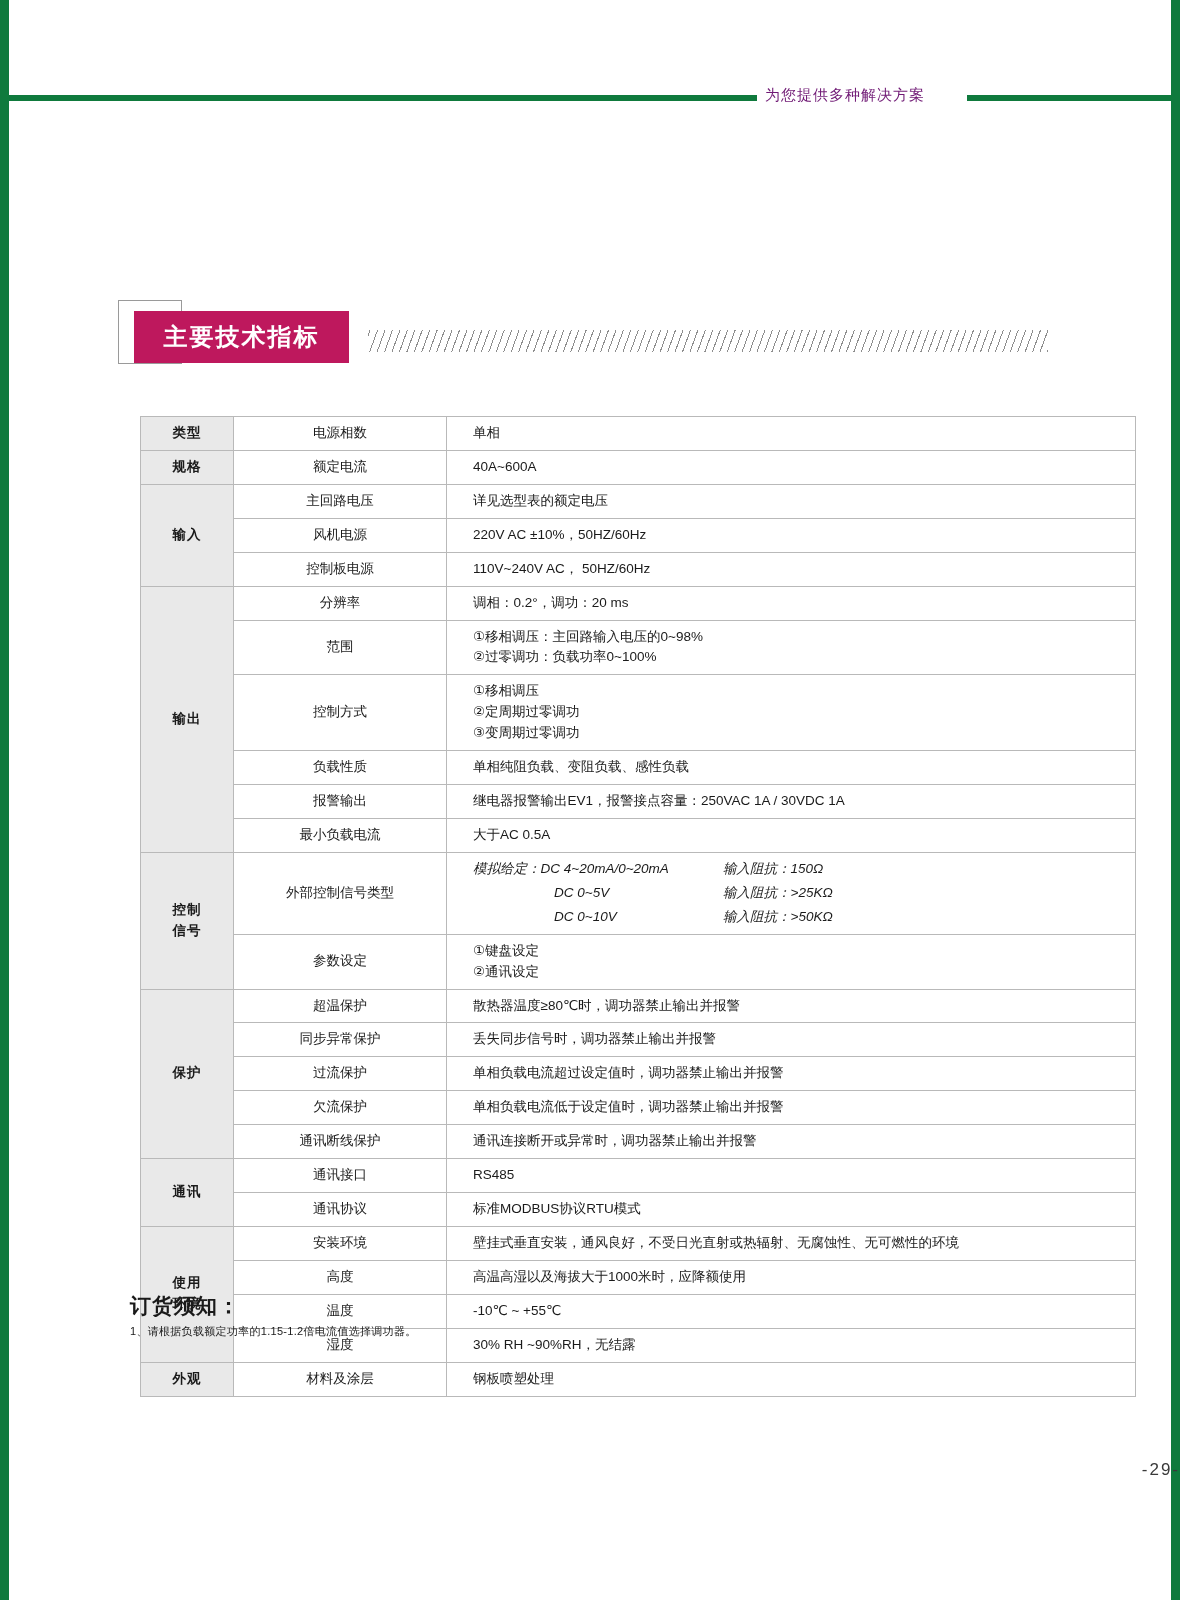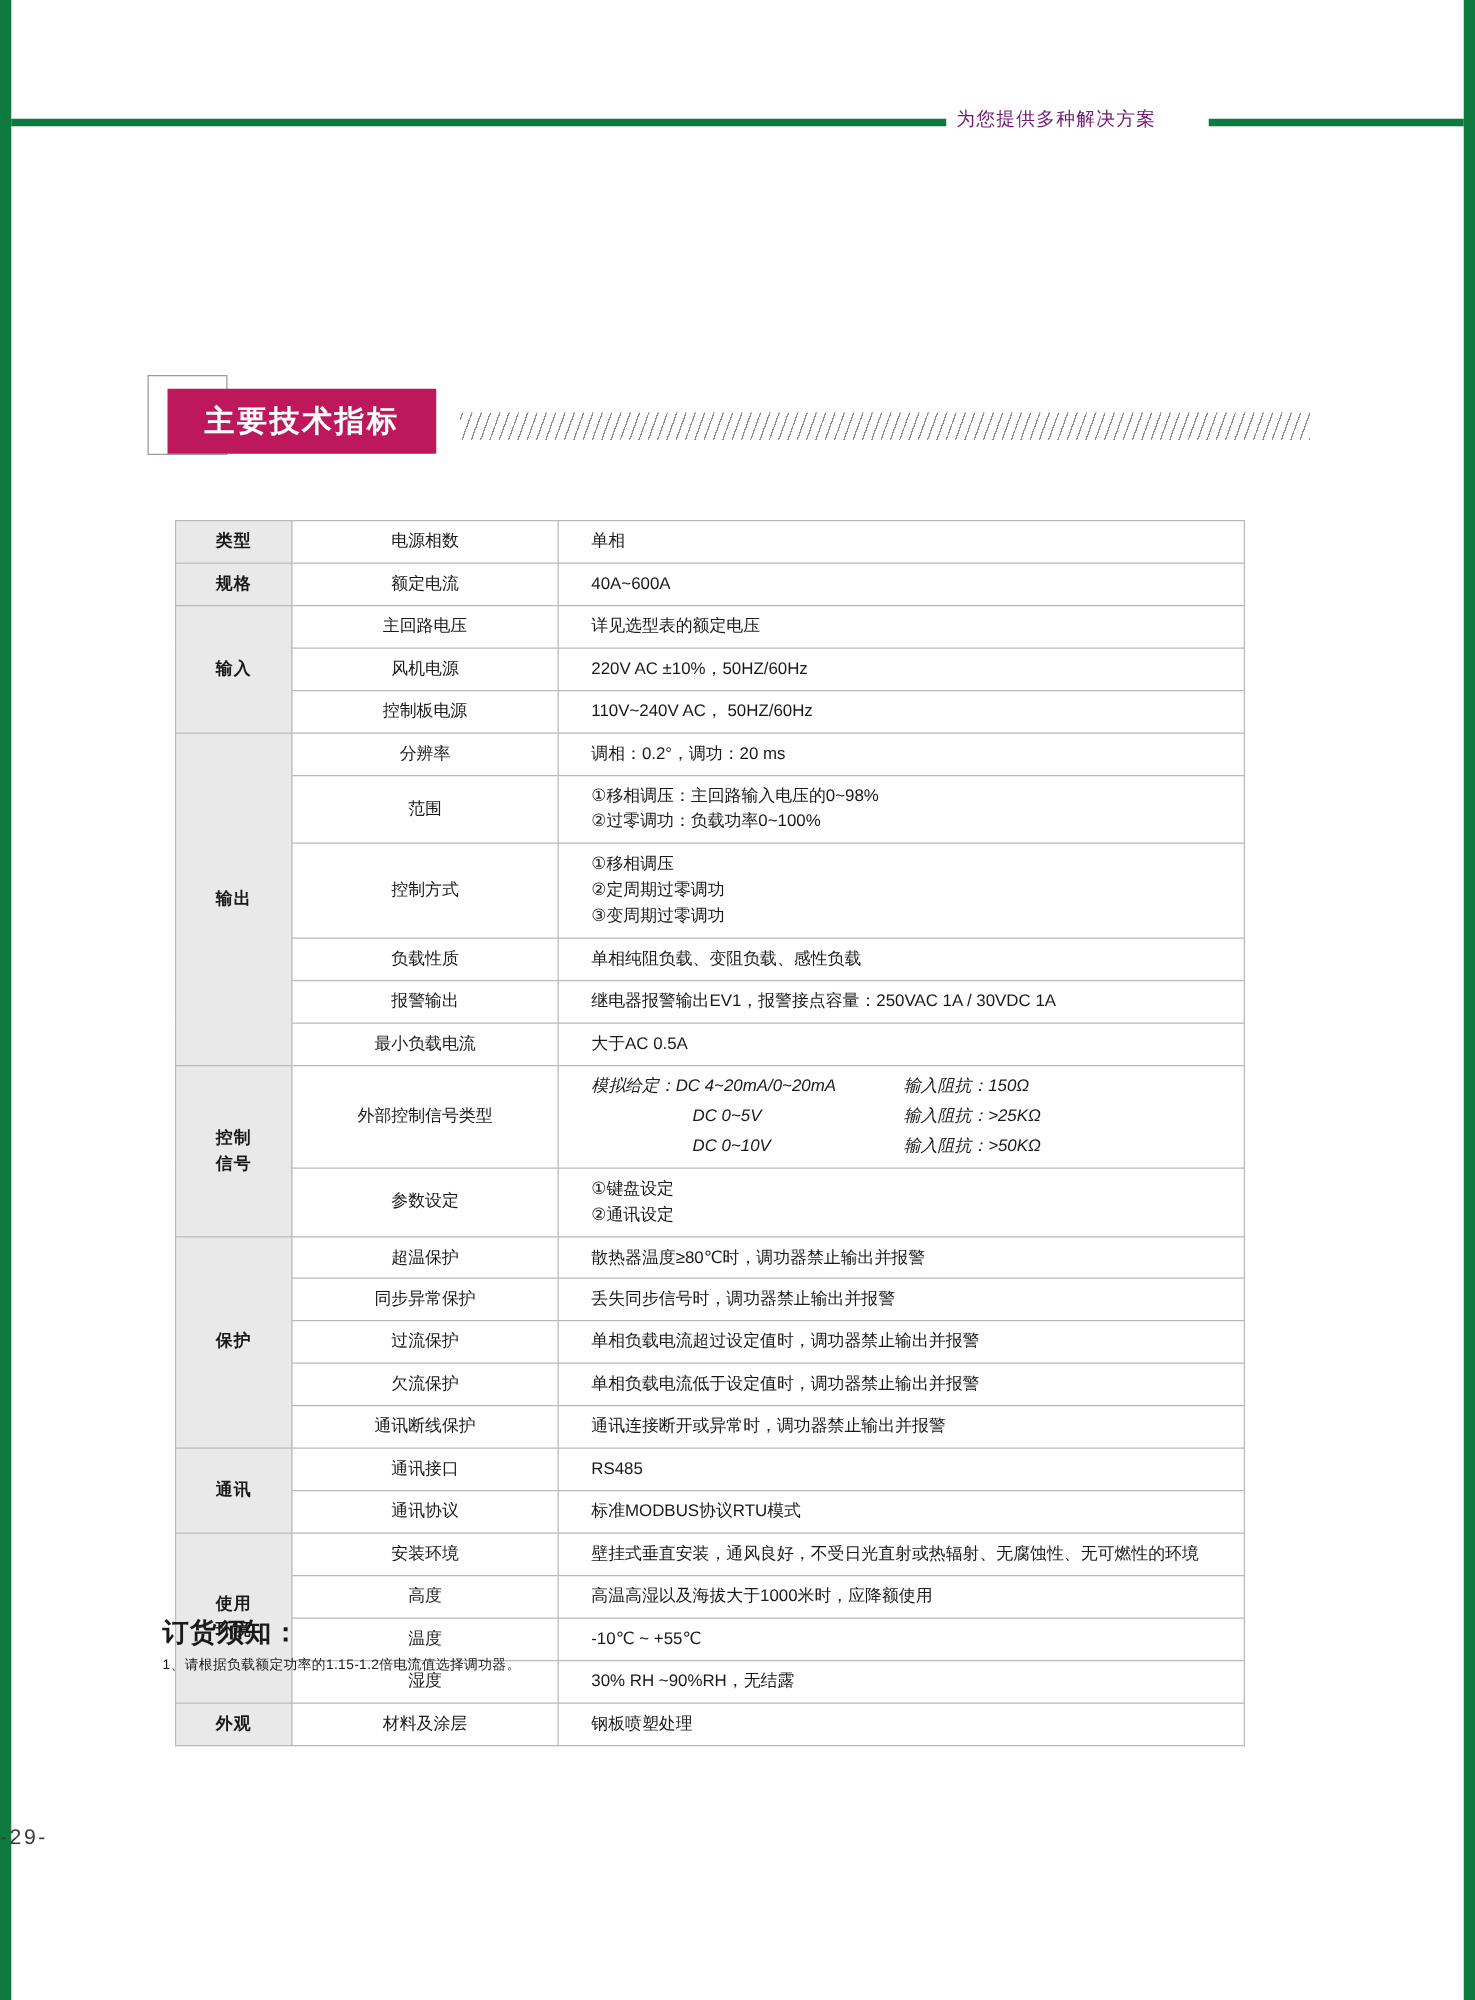--- a/index.html
+++ b/index.html
@@ -94,21 +94,21 @@
       -70deg,
       #8d8d8d 0px, #8d8d8d 1px,
       rgba(255,255,255,0) 1px, rgba(255,255,255,0) 7px
     );
   }
 
   
   .spec-table {
     position: absolute;
     left: 140px; top: 416px;
-    width: 856px;
+    width: 996px;
     border-collapse: collapse;
     font-size: 13.5px;
     color: #1a1a1a;
   }
   .spec-table td {
     border: 1px solid #b9b9b9;
     padding: 6px 8px;
     vertical-align: middle;
     line-height: 1.55;
   }
@@ -148,21 +148,21 @@
     left: 130px; top: 1324px;
     font-size: 11px;
     letter-spacing: 0.3px;
   }
 
   
   .page-number {
     position: absolute;
     left: 0; top: 1460px;
     width: 1180px;
-    text-align: left;
+    text-align: right;
     font-size: 17px;
     color: #3a3a3a;
     letter-spacing: 2px;
   }
 </style>
 </head>
 <body>
 
 <div class="page-border-left"></div>
 <div class="page-border-right"></div>

